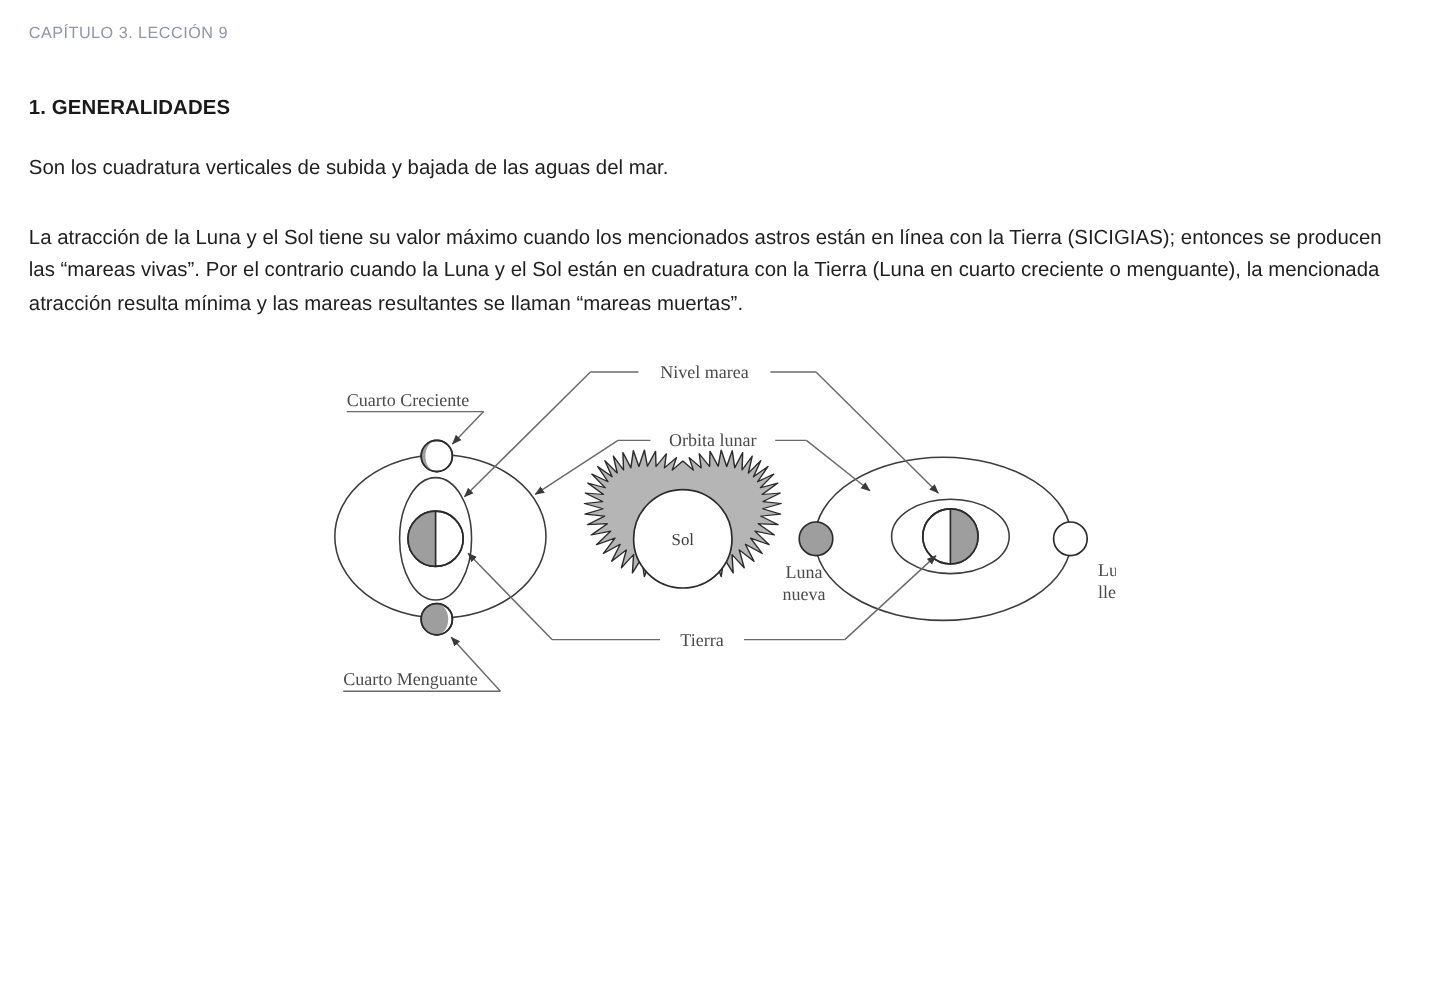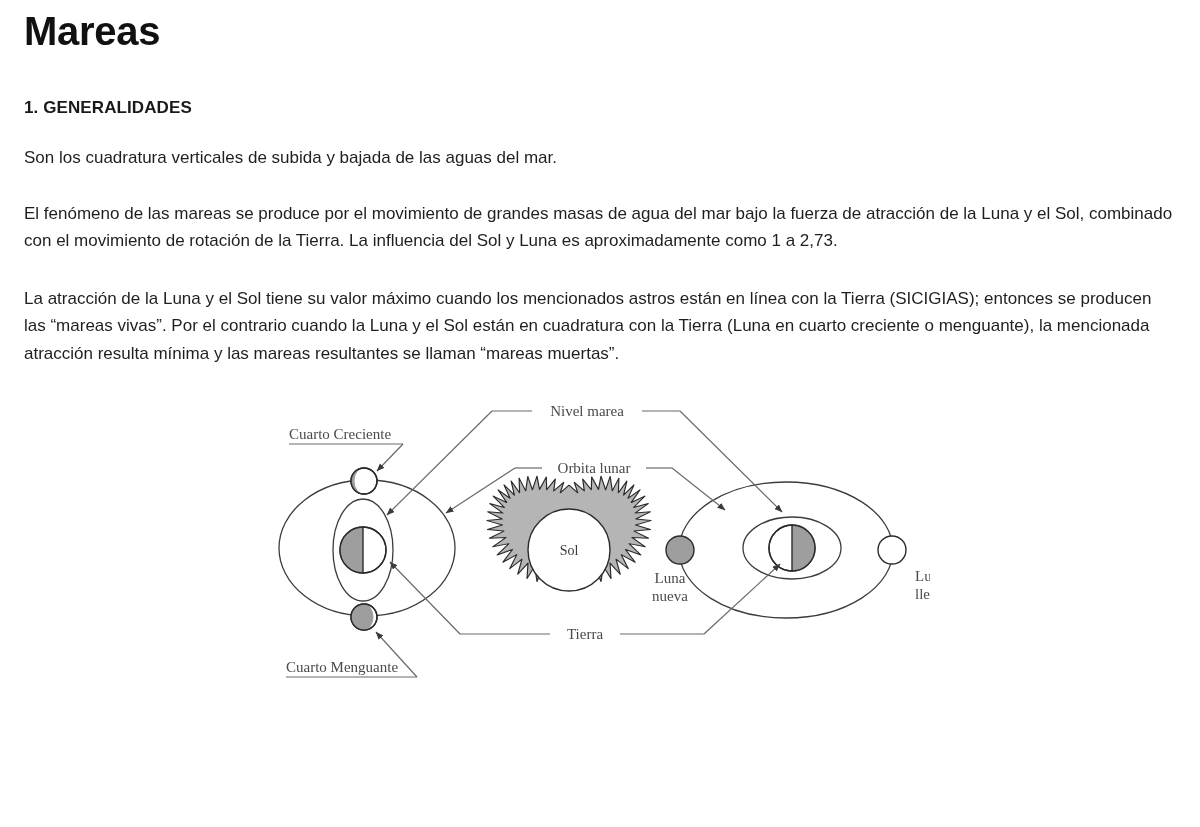--- a/index.html
+++ b/index.html
@@ -97,28 +97,27 @@
   .underline-rule {
     stroke: #6a6a6a;
     stroke-width: 1.2;
   }
 </style>
 </head>
 <body>
 
 <div class="page">
 
-
-  <h1 class="page-title">Mareas</h1>
+  <div class="chapter-eyebrow">CAPÍTULO 3. LECCIÓN 9</div>
+
 
   <h2 class="section-heading">1. GENERALIDADES</h2>
 
   <p class="body-par par-gap-1">Son los cuadratura verticales de subida y bajada de las aguas del mar.</p>
 
-  <p class="body-par par-gap-2">El fenómeno de las mareas se produce por el movimiento de grandes masas de agua del mar bajo la fuerza de atracción de la Luna y el Sol, combinado con el movimiento de rotación de la Tierra. La influencia del Sol y Luna es aproximadamente como 1 a 2,73.</p>
 
   <p class="body-par par-gap-3">La atracción de la Luna y el Sol tiene su valor máximo cuando los mencionados astros están en línea con la Tierra (SICIGIAS); entonces se producen las “mareas vivas”. Por el contrario cuando la Luna y el Sol  están en cuadratura con la Tierra (Luna en cuarto creciente o menguante), la mencionada atracción resulta mínima y las mareas resultantes se llaman “mareas muertas”.</p>
 
   <div class="figure-wrap">
     <svg class="tide-figure" width="660" height="300" viewBox="0 0 660 300">
 
       <defs>
         <marker id="arrowhead" markerWidth="9" markerHeight="9" refX="7.5" refY="3.2" orient="auto" markerUnits="userSpaceOnUse">
           <path d="M0,0 L8,3.2 L0,6.4 Z" fill="#3a3a3a"></path>
         </marker>

